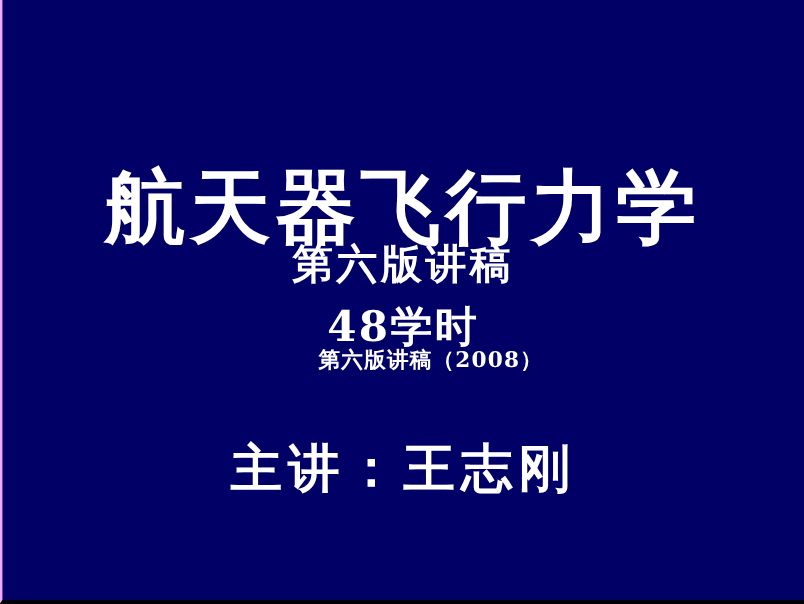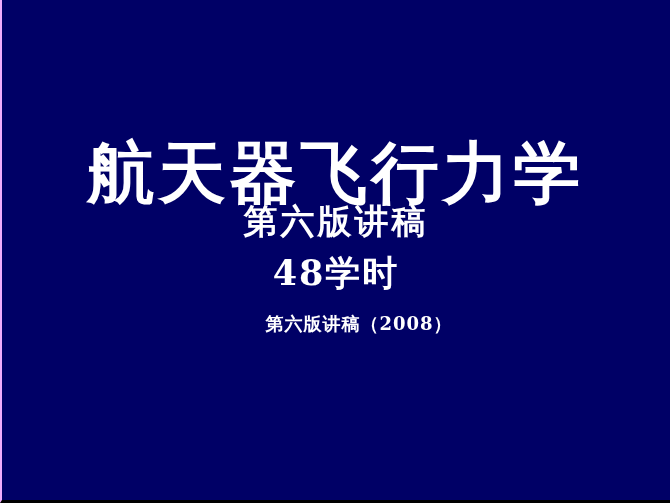--- a/index.html
+++ b/index.html
@@ -74,21 +74,21 @@
   }
 
   .sub-hours {
     top: 254px;
     font-size: 35px;
     letter-spacing: 2px;
     line-height: 1.1;
   }
 
   .sub-edition {
-    top: 314px;
+    top: 291px;
     font-size: 18px;
     letter-spacing: 1px;
     line-height: 1.1;
     padding-left: 46px;
   }
 
   
   .presenter {
     position: absolute;
     left: 0;
@@ -111,15 +111,16 @@
   <div class="slide-body">
 
     <h1 class="title">航天器飞行力学</h1>
 
     <div class="sub-line sub-course">第六版讲稿</div>
 
     <div class="sub-line sub-hours">48学时</div>
 
     <div class="sub-line sub-edition">第六版讲稿（2008）</div>
 
+    <div class="presenter">主讲：王志刚</div>
 
   </div>
 </div>
 
 </body></html>

